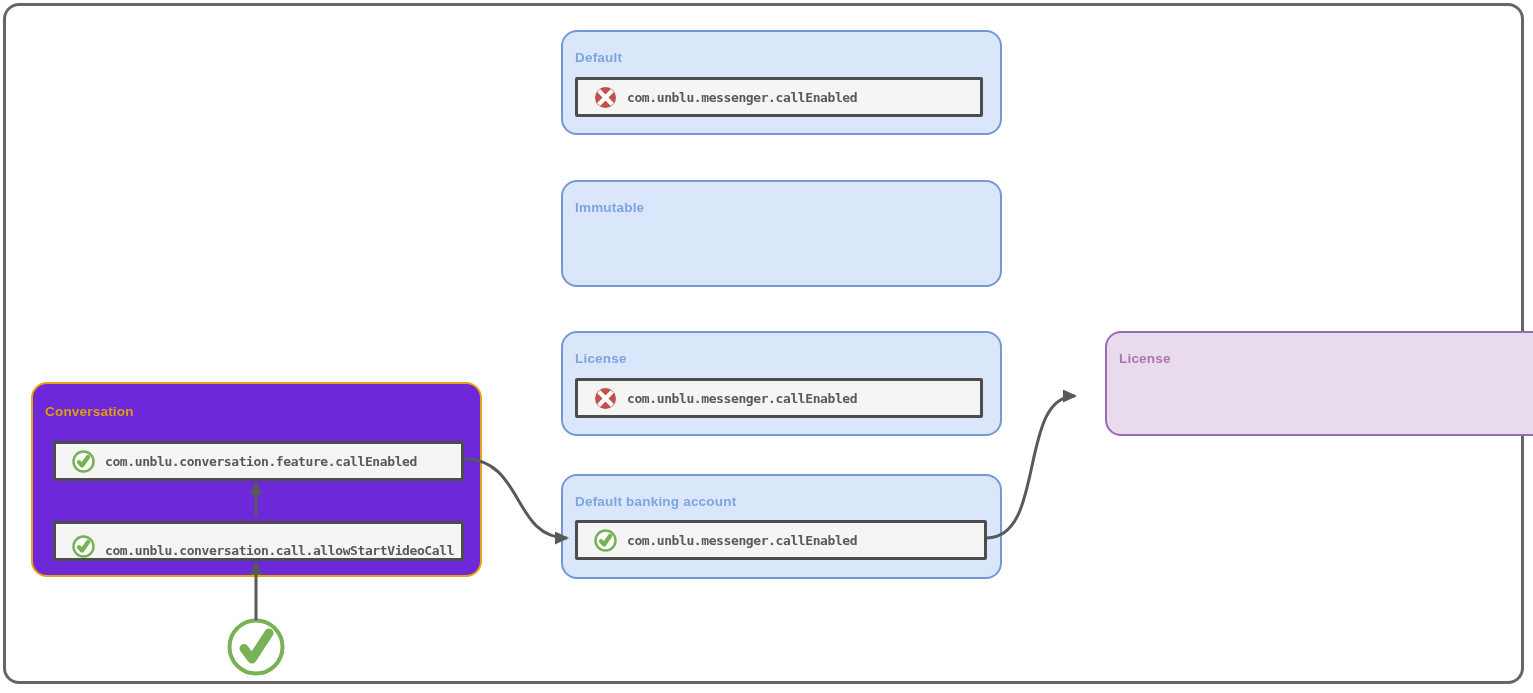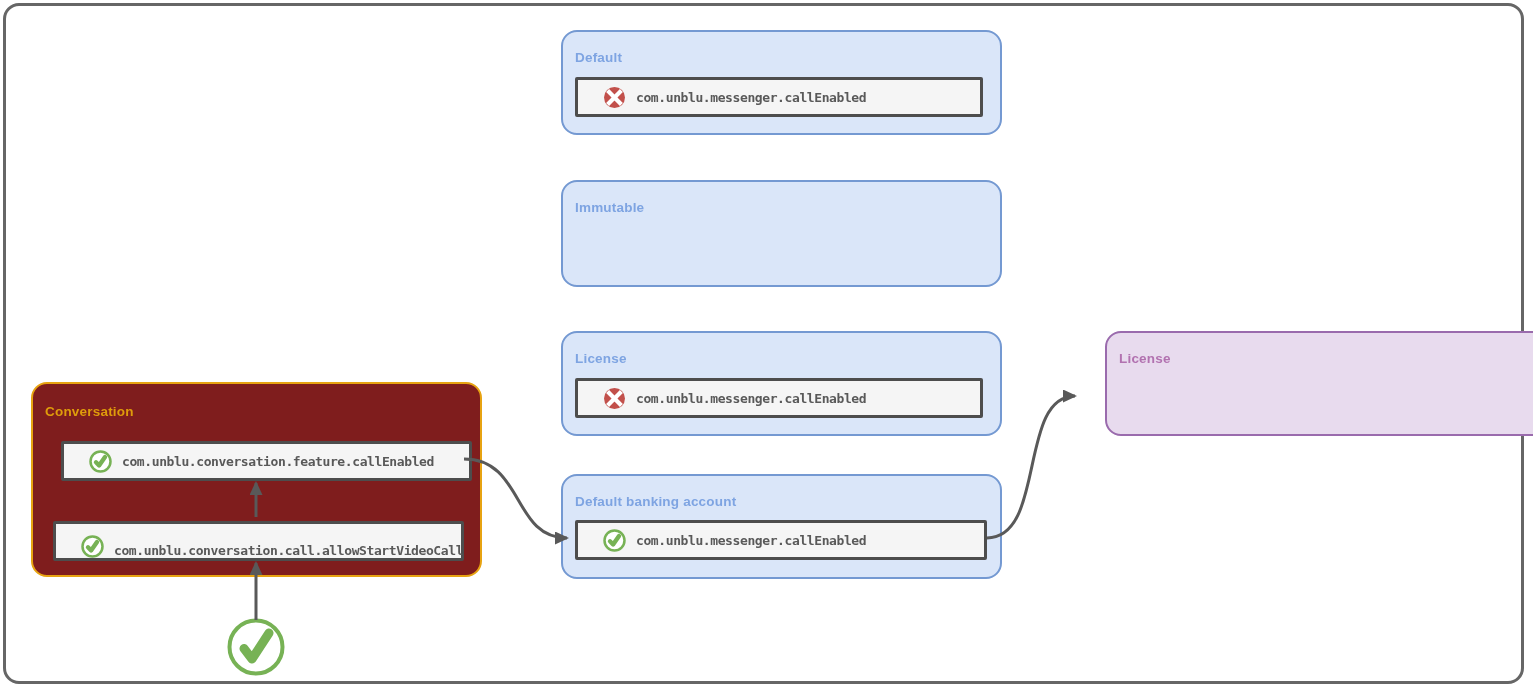--- a/index.html
+++ b/index.html
@@ -3,30 +3,30 @@
 <meta charset="utf-8">
 <title>Diagram</title>
 <style>
   html,body{margin:0;padding:0;background:#fff;}
   .canvas{position:relative;width:1533px;height:693px;background:#fff;overflow:hidden;
           font-family:"Liberation Sans",sans-serif;}
   .frame{position:absolute;left:3px;top:3px;width:1521px;height:681px;
          border:3px solid #666;border-radius:16px;box-sizing:border-box;background:#fff;}
   .layer{position:absolute;border-radius:16px;box-sizing:border-box;}
   .layer.blue{background:#dae6f9;border:2.5px solid #7499d2;}
-  .layer.orange{background:#7f1d1d;border:2.5px solid #e7a311;}
+  .layer.orange{background:#6d28d9;border:2.5px solid #e7a311;}
   .layer.purple{background:#e8dbee;border:2.5px solid #9a6bad;margin-left:44px;}
   .layer-label{position:absolute;left:12px;top:18px;font-size:13.5px;font-weight:bold;
                letter-spacing:.2px;white-space:nowrap;}
   .blue  .layer-label{color:#7ea4e2;}
   .orange .layer-label{color:#df9c0b;}
   .purple .layer-label{color:#b272b0;}
   .prop{position:absolute;height:40px;box-sizing:border-box;background:#f5f5f5;
         border:3px solid #4d4d4d;border-radius:2px;display:flex;align-items:center;
-        padding-left:25px;gap:10px;}
+        padding-left:16px;gap:10px;}
   .prop-text{font-family:"DejaVu Sans Mono",monospace;font-size:13px;font-weight:bold;
              color:#595959;letter-spacing:-0.4px;white-space:nowrap;}
   .icon{display:flex;flex:0 0 auto;}
   .overlay{position:absolute;left:0;top:0;width:1533px;height:693px;pointer-events:none;}
 </style>
 </head>
 <body>
 
 <div class="canvas">
   <div class="frame"></div>
@@ -69,21 +69,21 @@
           <circle cx="11.5" cy="11.5" r="10" fill="#ffffff" stroke="#77b255" stroke-width="2.5"></circle>
           <path d="M7 12.3 L10.1 15.4 L16 7" fill="none" stroke="#77b255" stroke-width="4.4" stroke-linecap="round" stroke-linejoin="round"></path>
         </svg>
       </span>
       <span class="prop-text">com.unblu.messenger.callEnabled</span>
     </div>
   </section>
 
   <section class="layer orange" style="left:31px;top:382px;width:451px;height:195px;">
     <div class="layer-label" style="top:20px;">Conversation</div>
-    <div class="prop" style="left:28px;top:57px;width:411px;">
+    <div class="prop" style="left:20px;top:57px;width:411px;">
       <span class="icon">
         <svg width="23" height="23" viewBox="0 0 23 23">
           <circle cx="11.5" cy="11.5" r="10" fill="#ffffff" stroke="#77b255" stroke-width="2.5"></circle>
           <path d="M7 12.3 L10.1 15.4 L16 7" fill="none" stroke="#77b255" stroke-width="4.4" stroke-linecap="round" stroke-linejoin="round"></path>
         </svg>
       </span>
       <span class="prop-text">com.unblu.conversation.feature.callEnabled</span>
     </div>
     <div class="prop" style="left:20px;top:137px;width:411px;align-items:flex-end;">
       <span class="icon">

